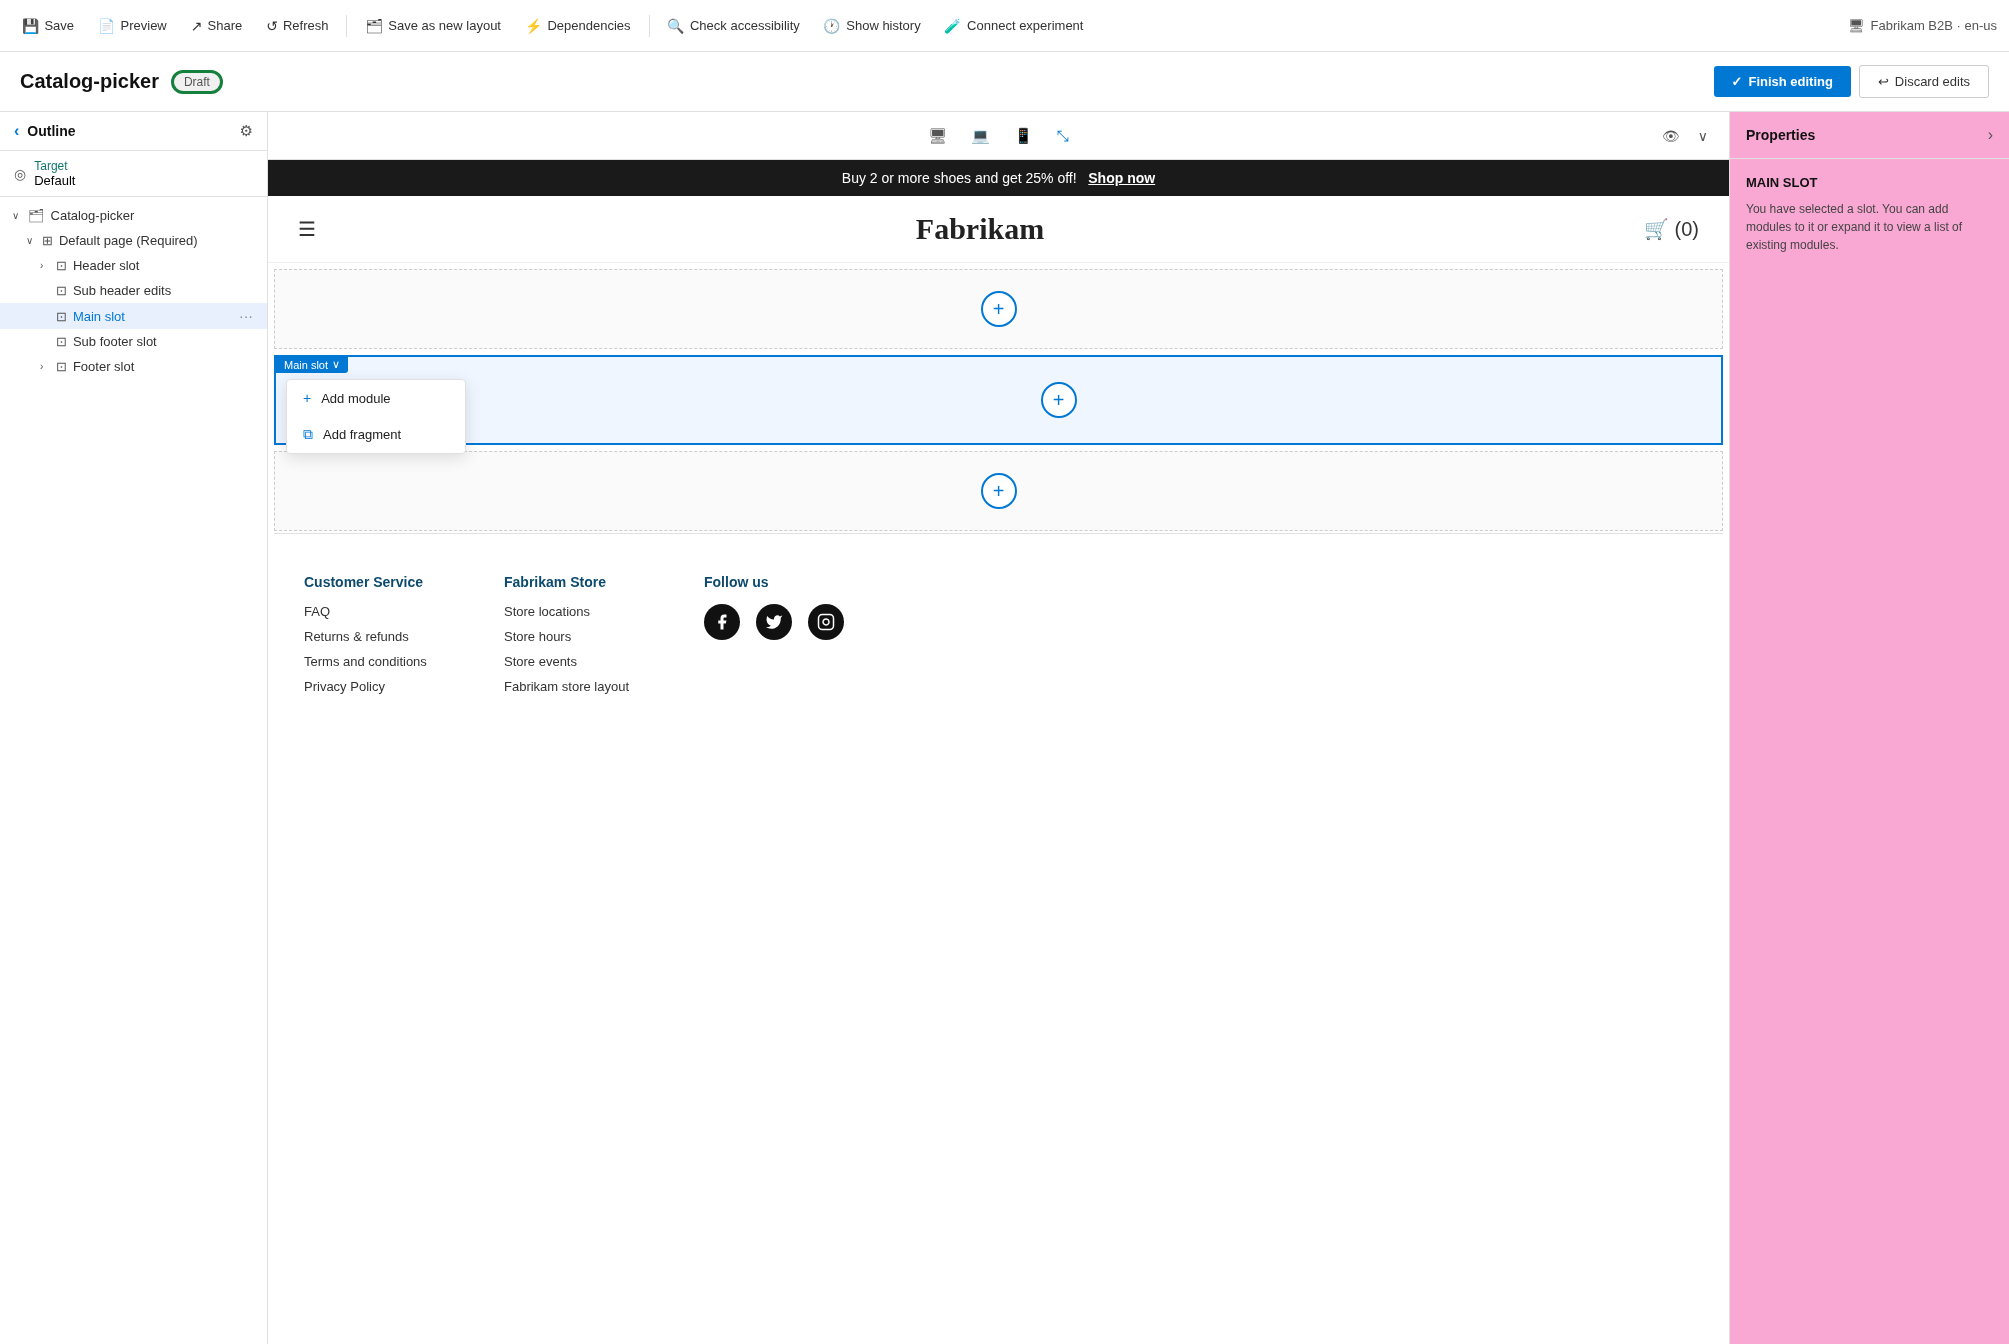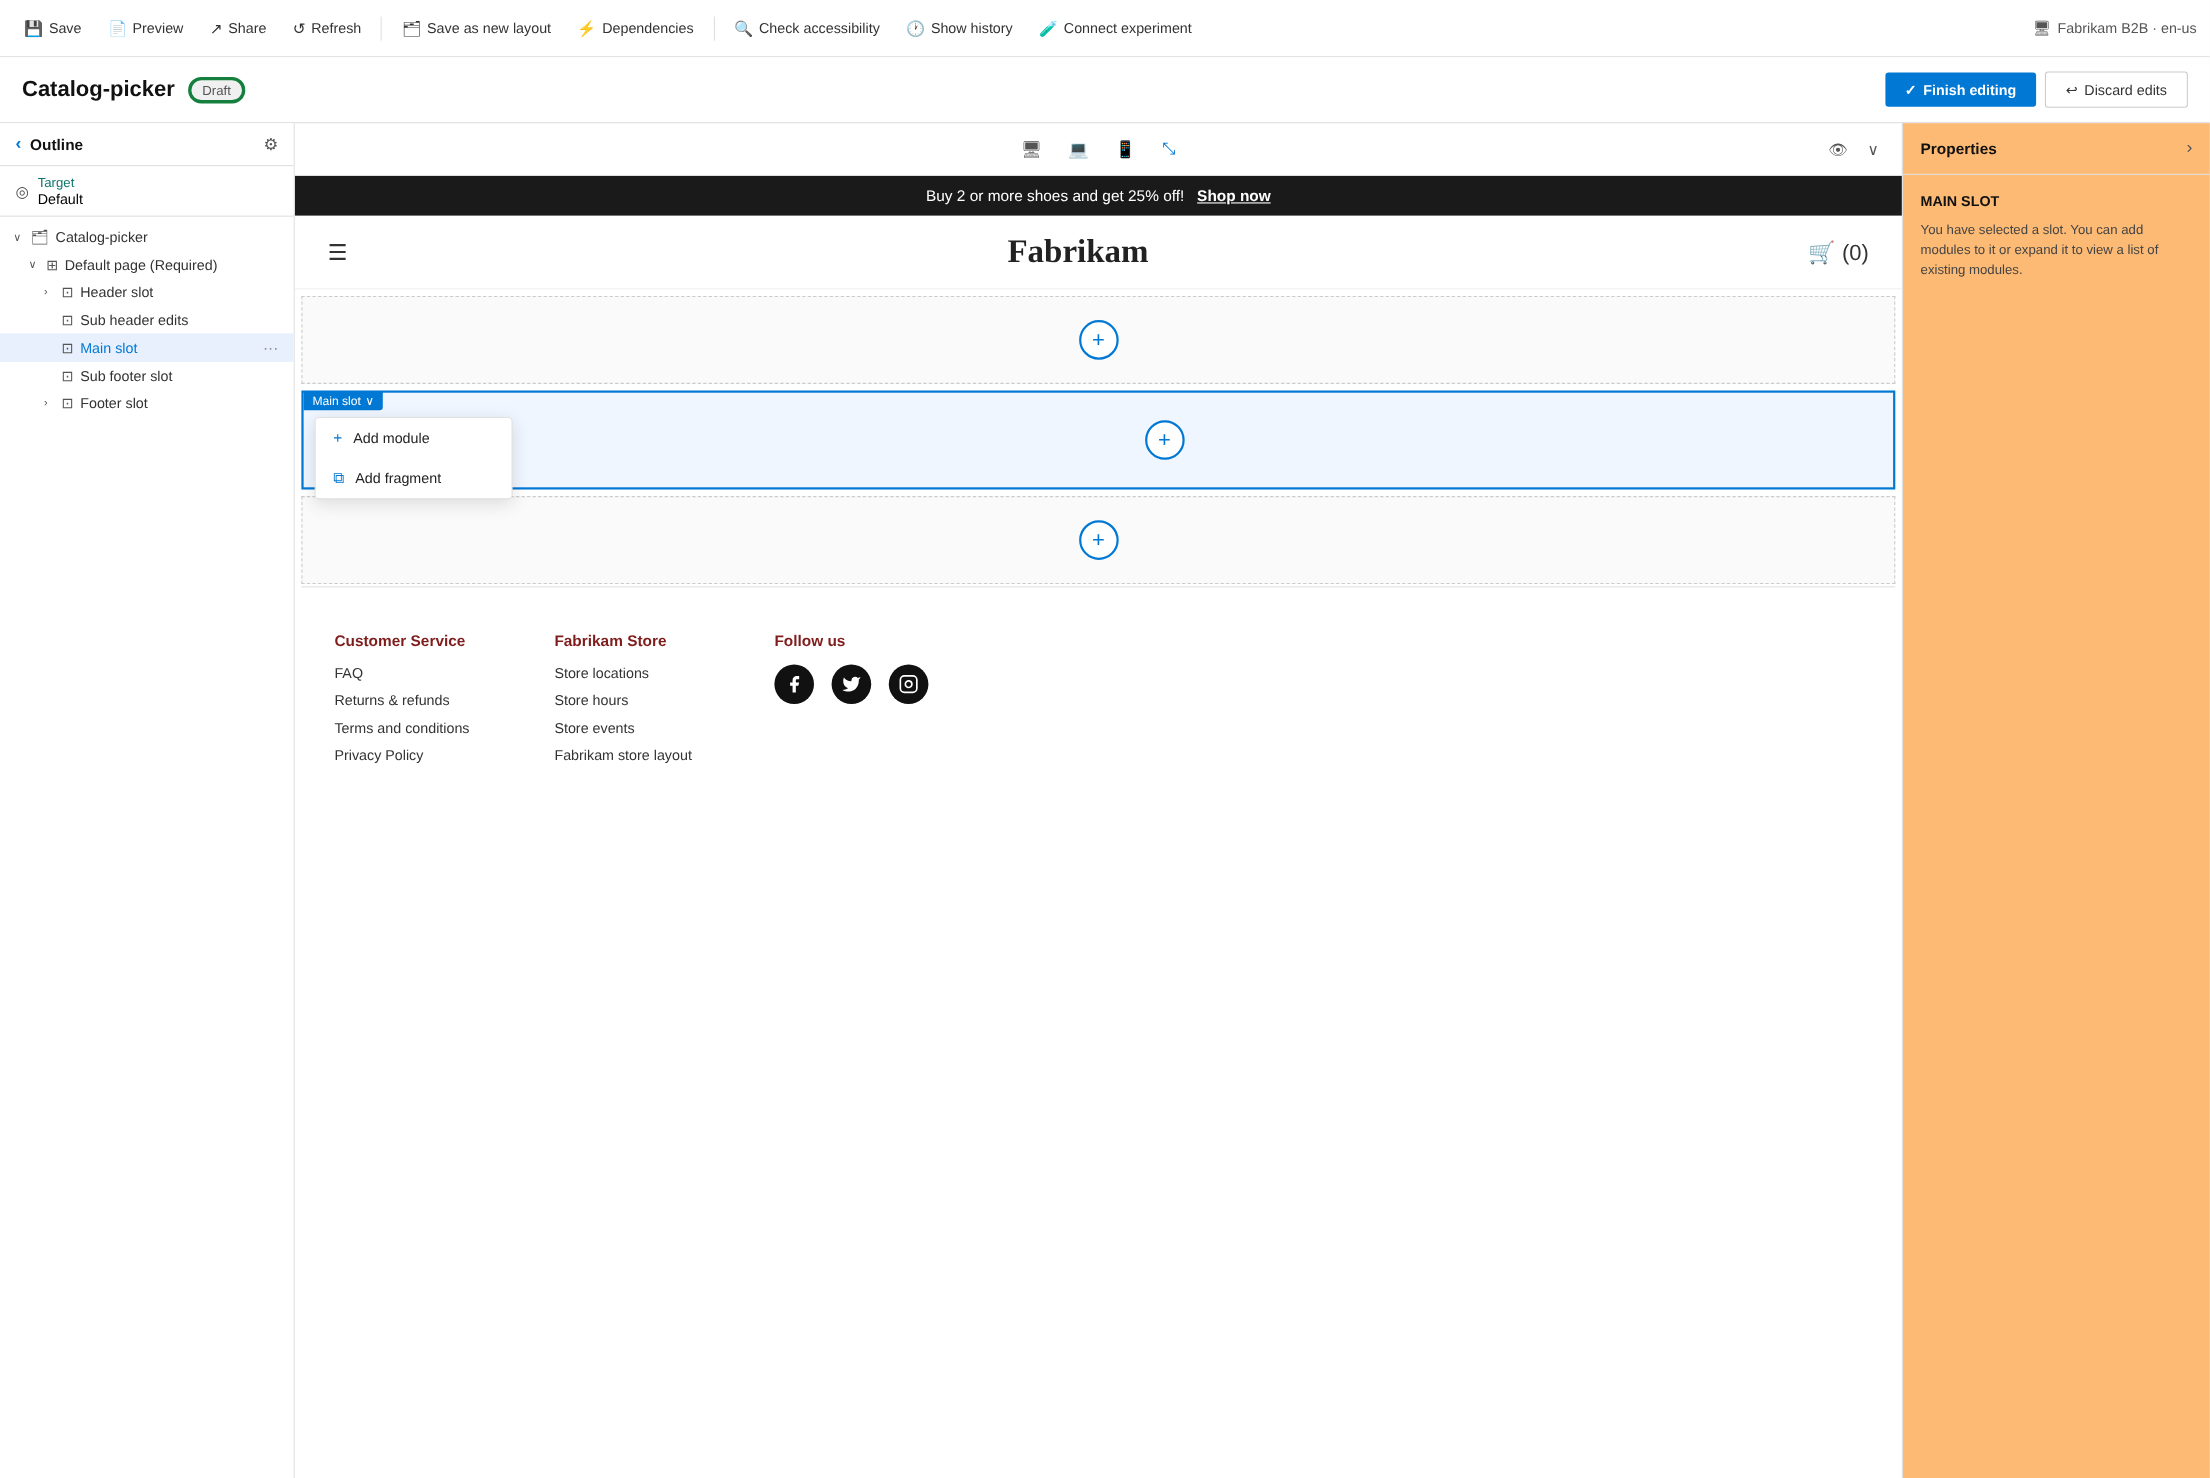--- a/index.html
+++ b/index.html
@@ -166,36 +166,36 @@
     }
     .menu-icon { font-size: 14px; color: #0078d4; }
 
     
     .site-footer {
       background: #fff; padding: 40px 30px 20px;
       border-top: 1px solid #e0e0e0; margin: 0 6px;
     }
     .footer-cols { display: flex; gap: 40px; flex-wrap: wrap; }
     .footer-col { min-width: 160px; }
-    .footer-heading { font-size: 14px; font-weight: 700; margin-bottom: 14px; color: #7f1d1d; }
+    .footer-heading { font-size: 14px; font-weight: 700; margin-bottom: 14px; color: #0c4a6e; }
     .footer-link {
       display: block; font-size: 13px; color: #333;
       text-decoration: none; margin-bottom: 10px; cursor: pointer;
     }
     .social-icons { display: flex; gap: 16px; margin-top: 4px; }
     .social-circle {
       width: 36px; height: 36px; border-radius: 50%;
       background: #111; color: #fff;
       display: flex; align-items: center; justify-content: center;
       font-size: 16px; cursor: pointer;
     }
 
     
     .properties-panel {
-      width: 280px; min-width: 280px; background: #fdba74;
+      width: 280px; min-width: 280px; background: #f9a8d4;
       border-left: 1px solid #e0e0e0; display: flex; flex-direction: column;
     }
     .properties-header {
       display: flex; align-items: center; justify-content: space-between;
       padding: 14px 16px; border-bottom: 1px solid #e0e0e0;
     }
     .properties-title { font-size: 14px; font-weight: 600; color: #111; }
     .properties-chevron { color: #555; cursor: pointer; font-size: 16px; }
     .properties-body { padding: 16px; }
     .properties-section-title { font-size: 13px; font-weight: 700; color: #111; margin-bottom: 10px; }

